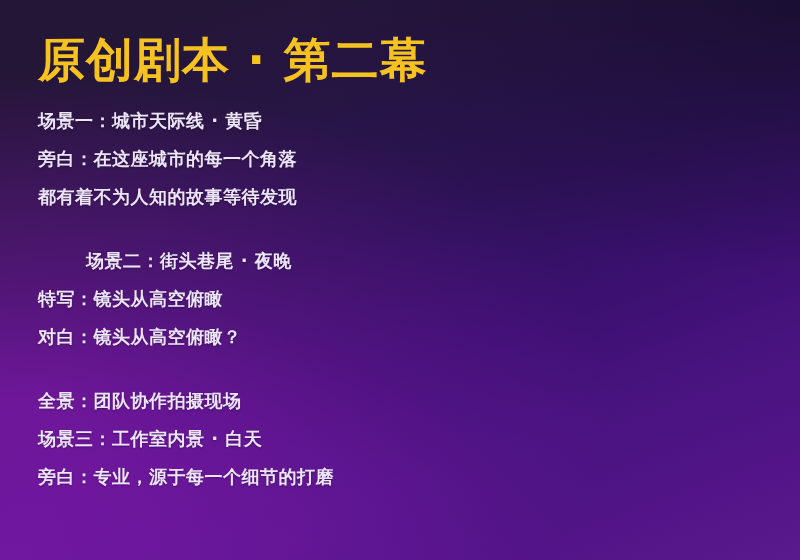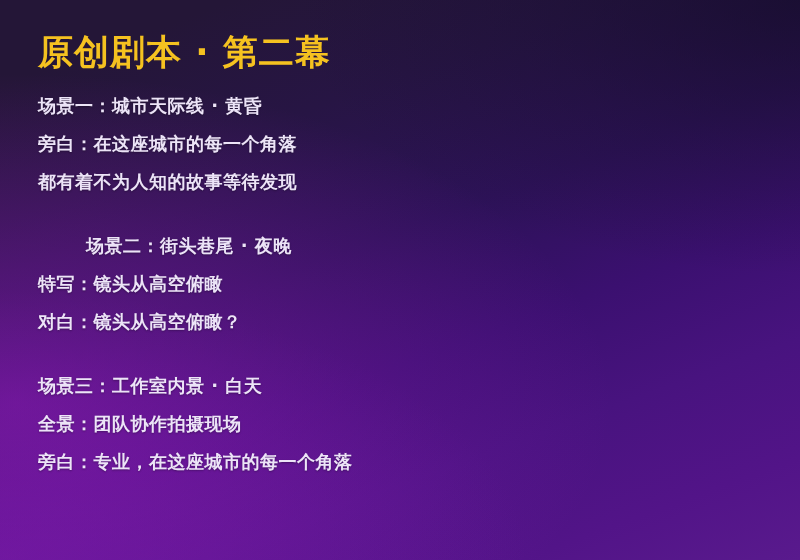--- a/index.html
+++ b/index.html
@@ -29,21 +29,21 @@
   }
   #content {
     position: absolute;
     left: 38px;
     top: 30px;
     right: 20px;
     bottom: 10px;
     z-index: 2;
   }
   .title {
-    font-size: 35px;
+    font-size: 47px;
     font-weight: 700;
     letter-spacing: 1px;
     line-height: 1.28;
     margin: 0 0 12px 0;
     white-space: nowrap;
   }
   .scene-block {
     margin: 0 0 26px 0;
   }
   .scene-block:last-child {
@@ -72,19 +72,19 @@
       <div class="line" style="color: rgb(236, 228, 247);">都有着不为人知的故事等待发现</div>
     </div>
 
     <div class="scene-block">
       <div class="line" style="color: rgb(236, 228, 247); margin-left: 48px;">场景二：街头巷尾 · 夜晚</div>
       <div class="line" style="color: rgb(236, 228, 247);">特写：镜头从高空俯瞰</div>
       <div class="line" style="color: rgb(236, 228, 247);">对白：镜头从高空俯瞰？</div>
     </div>
 
     <div class="scene-block">
+      <div class="line" style="color: rgb(236, 228, 247);">全景：团队协作拍摄现场</div>
       <div class="line" style="color: rgb(236, 228, 247);">场景三：工作室内景 · 白天</div>
-      <div class="line" style="color: rgb(236, 228, 247);">全景：团队协作拍摄现场</div>
-      <div class="line" style="color: rgb(236, 228, 247);">旁白：专业，在这座城市的每一个角落</div>
+      <div class="line" style="color: rgb(236, 228, 247);">旁白：专业，源于每一个细节的打磨</div>
     </div>
 
   </div>
 </div>
 
 </body></html>

